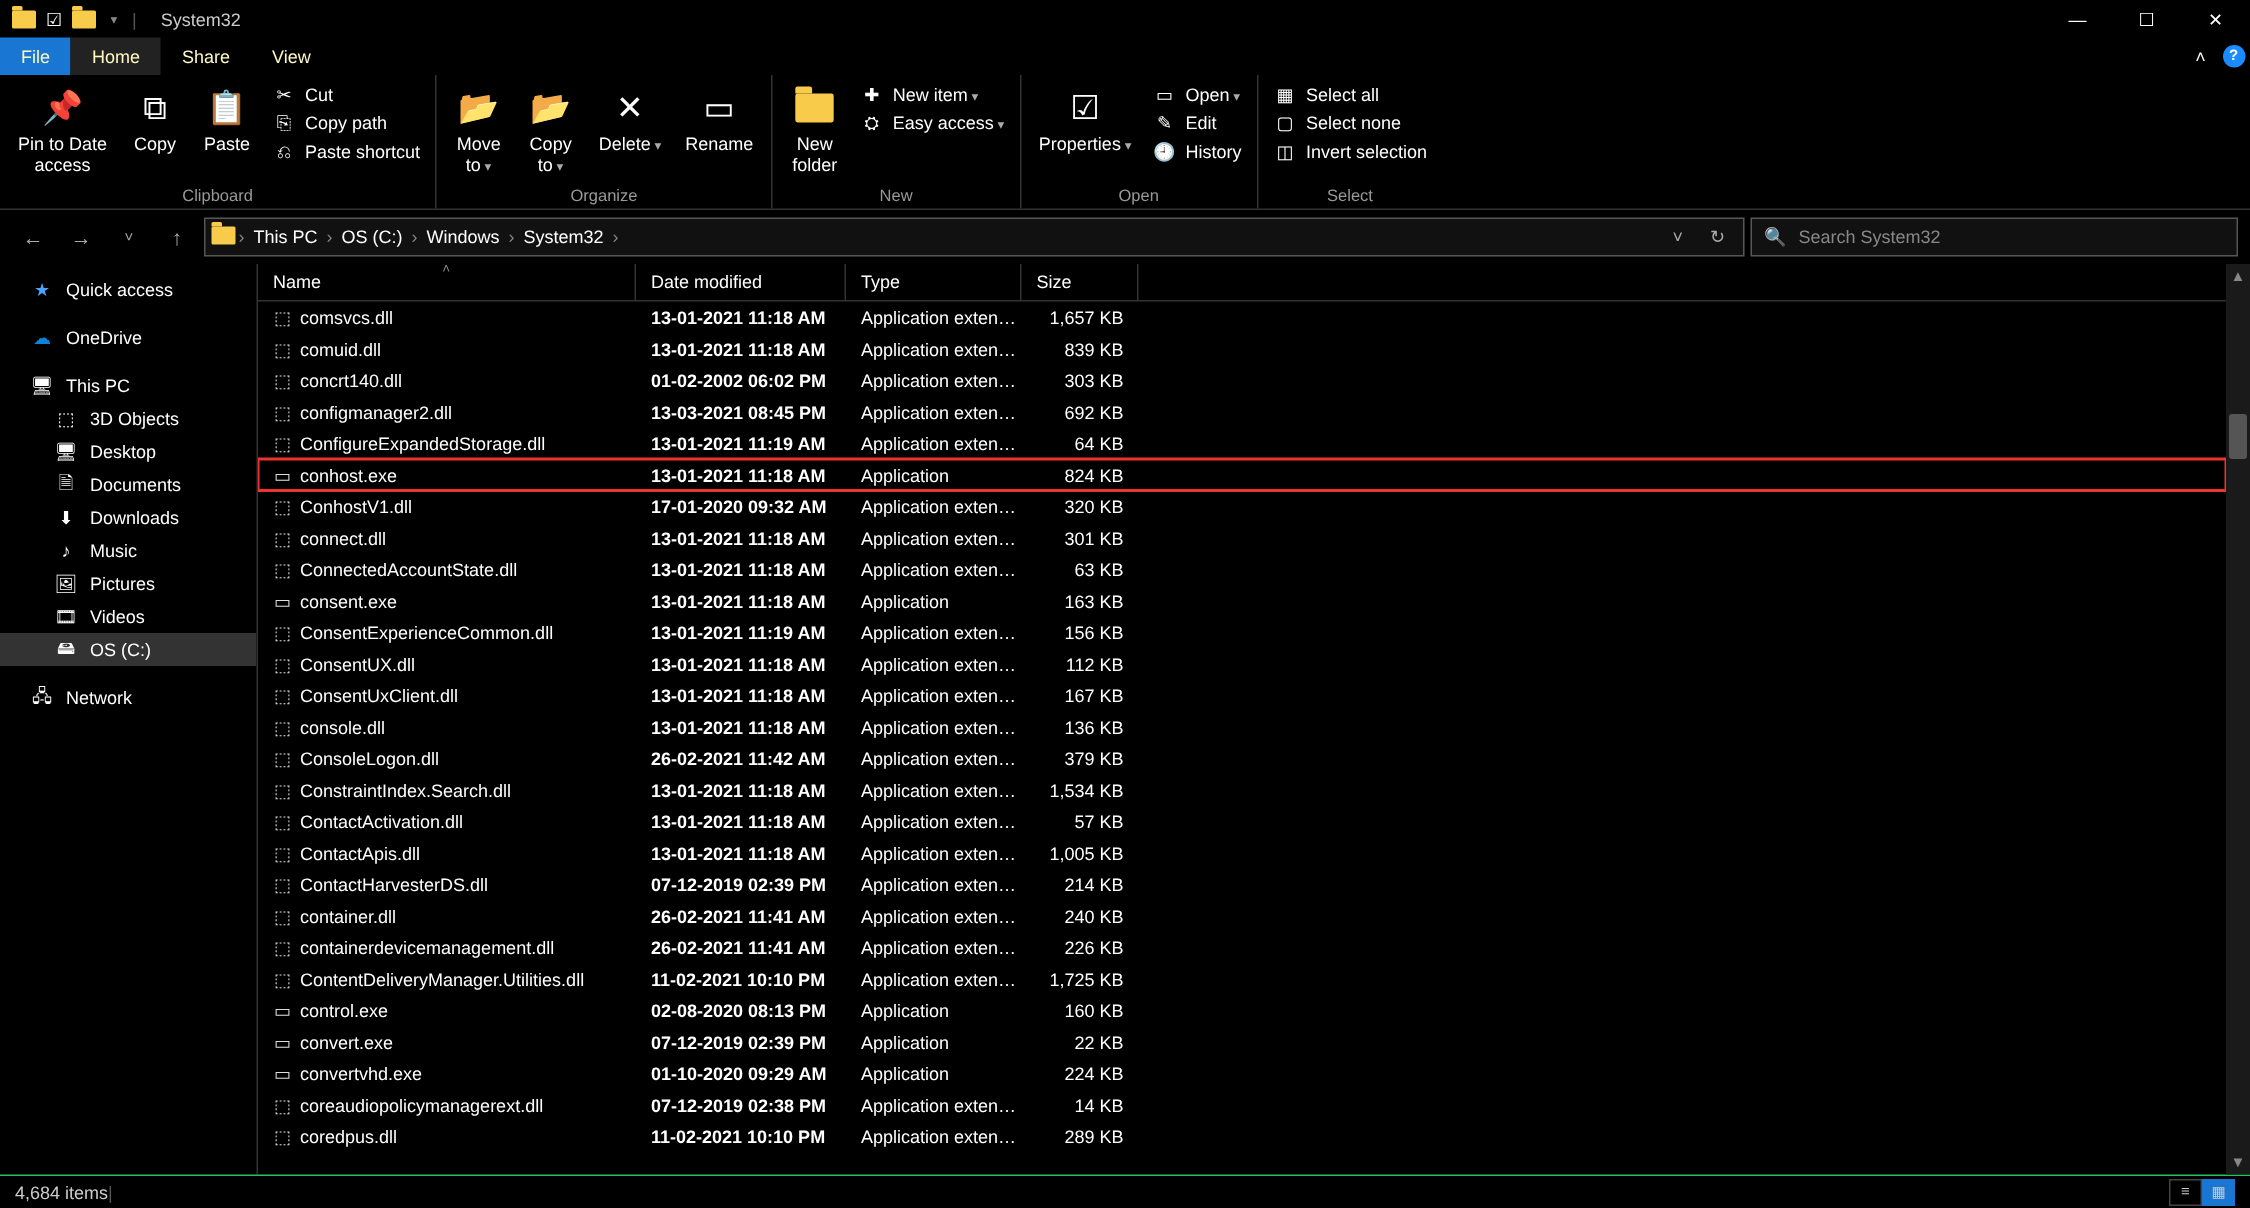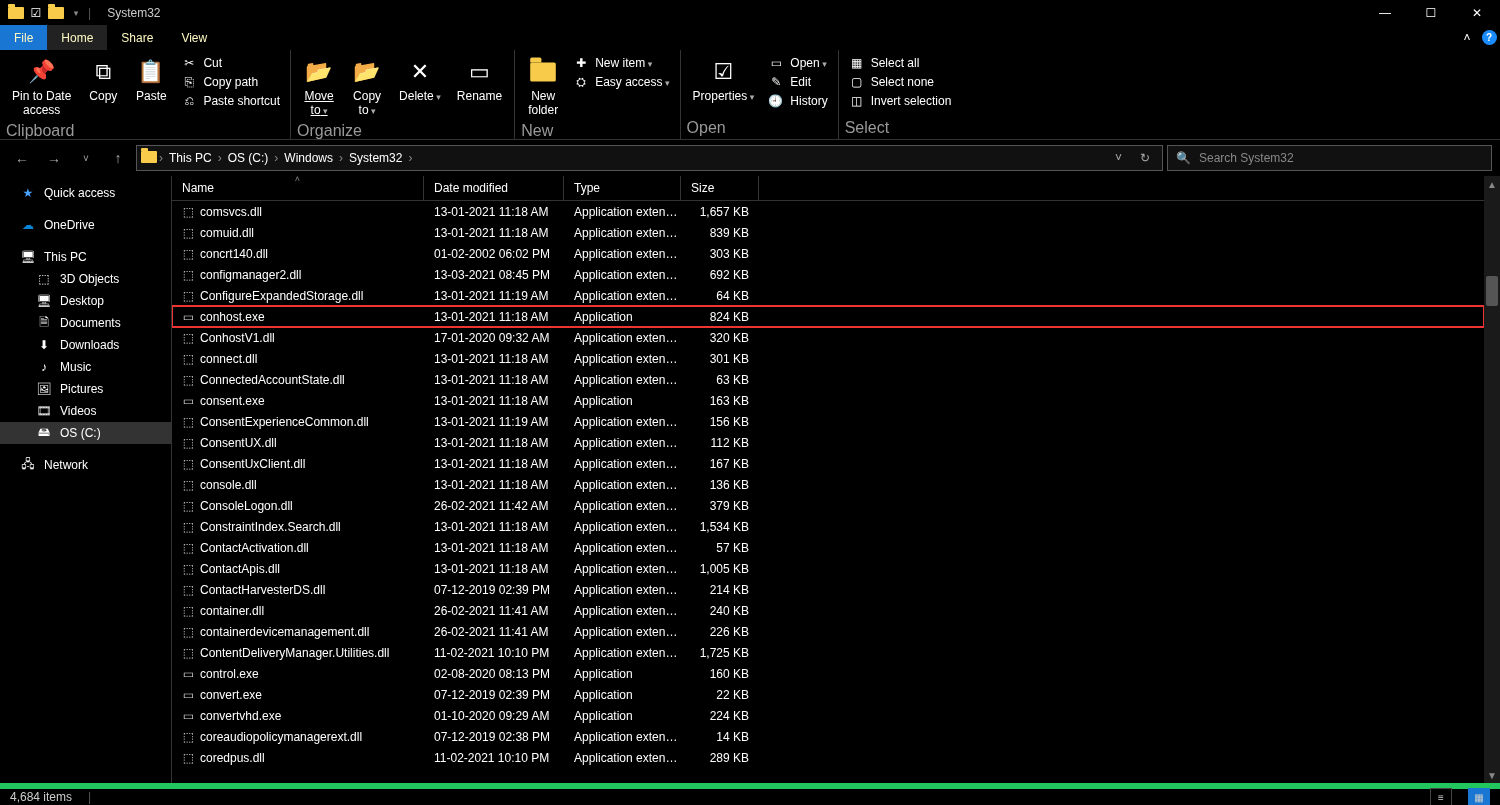--- a/index.html
+++ b/index.html
@@ -19,21 +19,21 @@
 .ribbon-tabs .tab.file { background: #1976d2; }
 .ribbon-tabs .tab.active { background: #222; }
 .ribbon-tabs .rspacer { flex: 1; }
 .ribbon-tabs .rbtn { width: 22px; display: flex; align-items: center; justify-content: center; color: #fff; }
 .help-circle { width: 15px; height: 15px; border-radius: 50%; background: #1a8cff; display: flex; align-items: center; justify-content: center; font-size: 10px; font-weight: bold; }
 
 
 .ribbon { height: 90px; background: #000; display: flex; border-bottom: 1px solid #333; }
 .rgroup { display: flex; flex-direction: column; padding: 2px 6px 0 6px; border-right: 1px solid #333; }
 .rgroup .controls { flex: 1; display: flex; align-items: flex-start; gap: 4px; }
-.rgroup .glabel { color: #999; padding-bottom: 2px; font-size: 16px; }
+.rgroup .glabel { text-align: center; color: #999; padding-bottom: 2px; font-size: 11px; }
 .bigbtn { display: flex; flex-direction: column; align-items: center; justify-content: flex-start; padding: 4px 6px; gap: 2px; text-align: center; min-width: 40px; line-height: 1.15; }
 .bigbtn .ic { width: 32px; height: 32px; display: flex; align-items: center; justify-content: center; font-size: 22px; }
 .col3 { display: flex; flex-direction: column; gap: 1px; padding-top: 2px; }
 .smallbtn { display: flex; align-items: center; gap: 6px; padding: 1px 4px; white-space: nowrap; }
 .smallbtn .ic { width: 16px; height: 16px; display: flex; align-items: center; justify-content: center; font-size: 12px; }
 .dd::after { content: " ▾"; font-size: 9px; color: #aaa; }
 
 
 .addr-row { height: 36px; display: flex; align-items: center; gap: 4px; padding: 0 8px; }
 .navbtn { width: 28px; height: 28px; display: flex; align-items: center; justify-content: center; color: #aaa; font-size: 14px; }
@@ -60,31 +60,31 @@
 .ch-name .sort-arrow { position: absolute; left: 50%; top: -2px; transform: translateX(-50%); color: #888; font-size: 9px; }
 .ch-date { width: 140px; }
 .ch-type { width: 117px; }
 .ch-size { width: 78px; justify-content: flex-start; }
 
 .rows { }
 .row { display: flex; align-items: center; height: 21px; }
 .row.hl { outline: 2px solid #e33; outline-offset: -1px; }
 .row .c-icon { width: 28px; display: flex; justify-content: flex-end; padding-right: 6px; font-size: 12px; }
 .row .c-name { width: 224px; padding-right: 6px; white-space: nowrap; overflow: hidden; text-overflow: ellipsis; }
-.row .c-date { width: 140px; padding-left: 10px; }
+.row .c-date { width: 140px; padding-left: 10px; font-weight: bold; }
 .row .c-type { width: 117px; padding-left: 10px; white-space: nowrap; overflow: hidden; text-overflow: ellipsis; }
 .row .c-size { width: 78px; text-align: right; padding-right: 10px; }
 
 .vscroll { width: 16px; background: #1a1a1a; position: relative; }
 .vscroll .thumb { position: absolute; left: 2px; right: 2px; top: 100px; height: 30px; background: #555; border-radius: 2px; }
 .vscroll .arr { position: absolute; left: 0; right: 0; height: 16px; display: flex; align-items: center; justify-content: center; color: #888; font-size: 10px; }
 .vscroll .up { top: 0; } .vscroll .dn { bottom: 0; }
 
 
-.status { height: 22px; border-top: 6px solid #22c55e; display: flex; align-items: center; padding: 0 10px; color: #ccc; gap: 16px; }
+.status { height: 22px; border-top: 1px solid #22c55e; display: flex; align-items: center; padding: 0 10px; color: #ccc; gap: 0; }
 .status .spacer { flex: 1; }
 .status .view { width: 22px; height: 18px; display: flex; align-items: center; justify-content: center; border: 1px solid #444; font-size: 10px; }
 .status .view.sel { background: #1976d2; border-color: #1976d2; }
 
 
 .folder-ic { width: 16px; height: 12px; background: #f8cc4a; border-radius: 1px; position: relative; display: inline-block; }
 .folder-ic::before { content: ""; position: absolute; top: -3px; left: 0; width: 7px; height: 3px; background: #f8cc4a; border-radius: 1px 1px 0 0; }
 .dll-ic { color: #ddd; }
 .exe-ic { color: #ddd; }
 </style>
@@ -153,21 +153,21 @@
           </div>
       </div>
     </div>
     <div class="glabel">Clipboard</div>
   </div>
 
   <div class="rgroup">
     <div class="controls">
       <div class="bigbtn">
           <span class="ic">📂</span>
-          <span class="dd" style="white-space:pre;text-decoration:underline;">Move
+          <span class="dd" style="white-space:pre;">Move
 to</span>
         </div>
       <div class="bigbtn">
           <span class="ic">📂</span>
           <span class="dd" style="white-space:pre;">Copy
 to</span>
         </div>
       <div class="bigbtn">
           <span class="ic">✕</span>
           <span class="dd">Delete</span>

